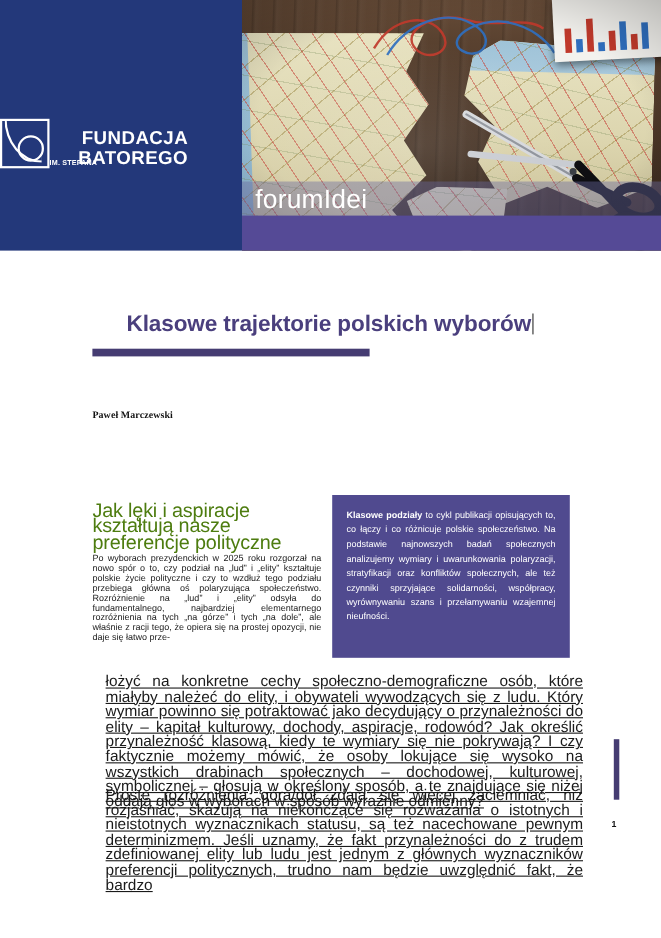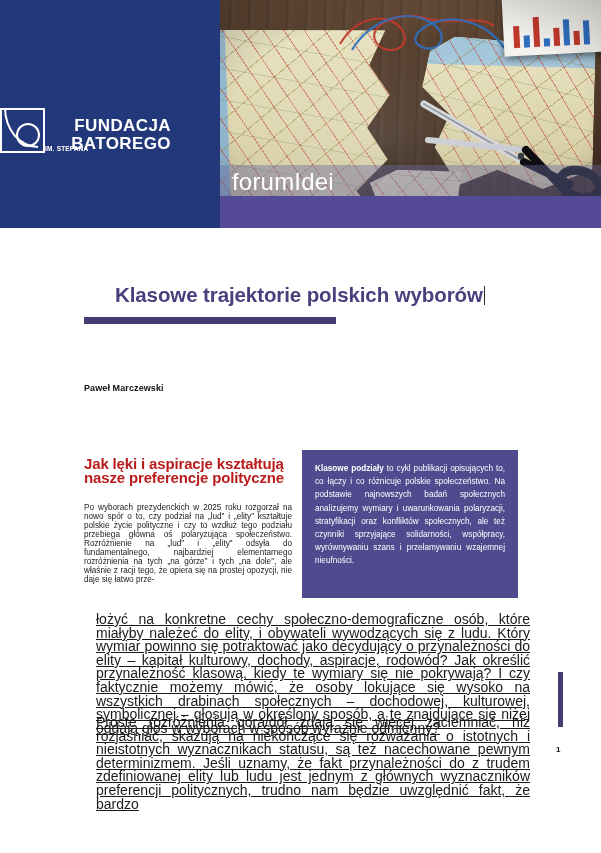--- a/index.html
+++ b/index.html
@@ -217,36 +217,37 @@
   .title-rule {
     position: absolute;
     left: 84px; top: 317px;
     width: 252px; height: 7px;
     background: #453c72;
   }
 
   
   .author {
     position: absolute;
-    left: 84px; top: 383px;
+    left: 84px; top: 372px;
     font-size: 9px;
     font-weight: 700;
     color: #111111;
     letter-spacing: .1px;
+    font-family: Liberation Serif, serif;
   }
 
   
   .section-heading {
     position: absolute;
     left: 84px; top: 457px;
     width: 208px;
-    font-size: 15px;
-    font-weight: 700;
+    font-size: 18px;
+    font-weight: 400;
     line-height: 14.4px;
-    color: #b91c1c;
+    color: #4d7c0f;
     letter-spacing: -0.15px;
   }
   .col-left {
     position: absolute;
     left: 84px; top: 503px;
     width: 208px;
     font-size: 8.2px;
     line-height: 9px;
     text-align: justify;
     color: #1a1a1a;

